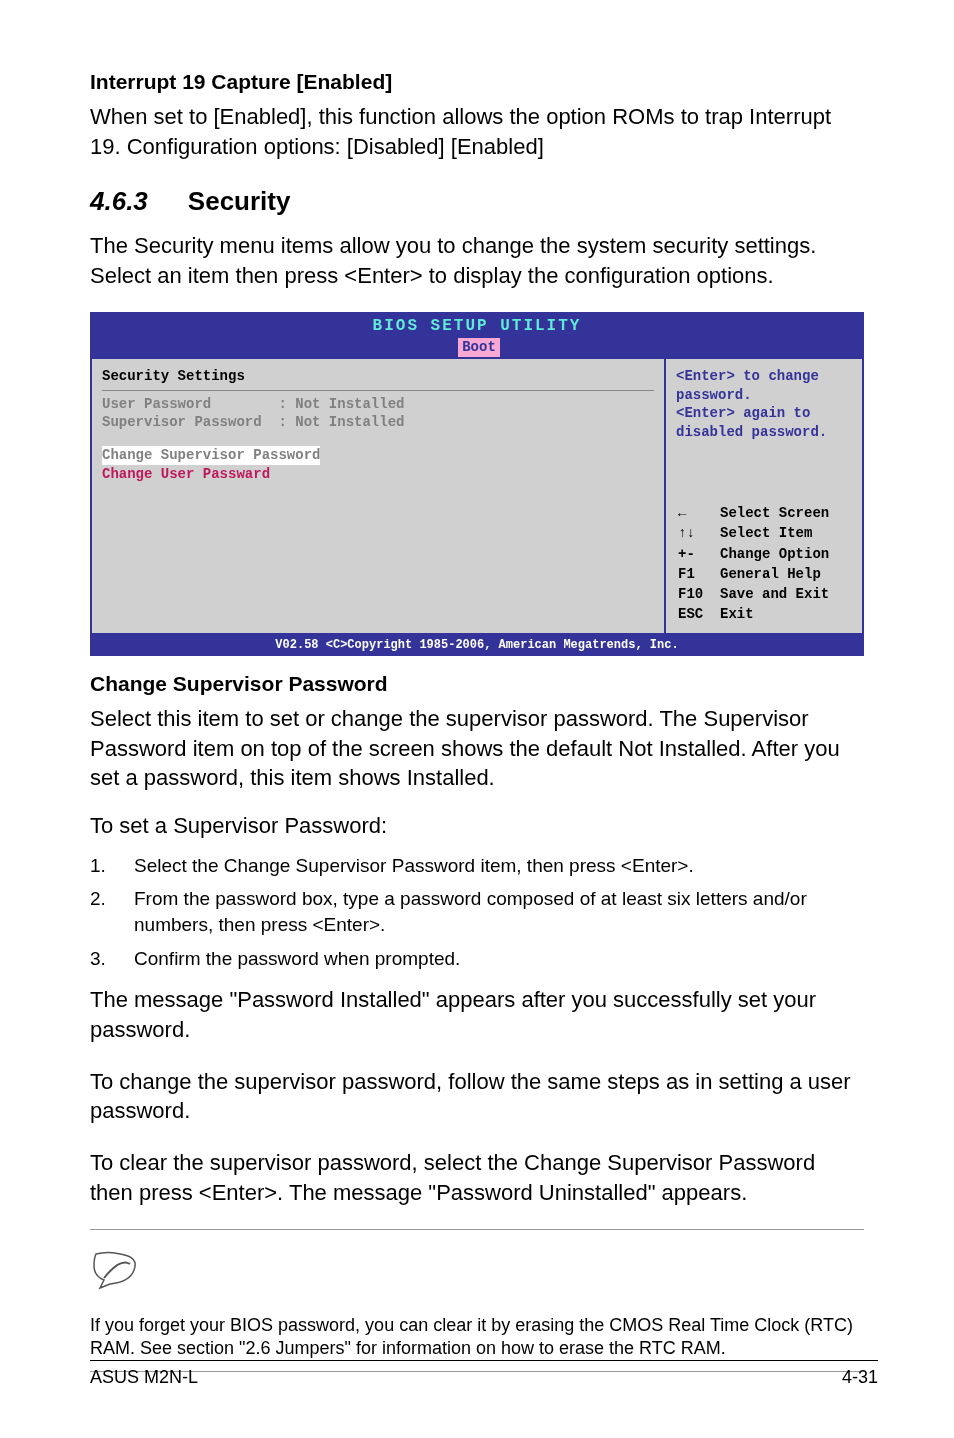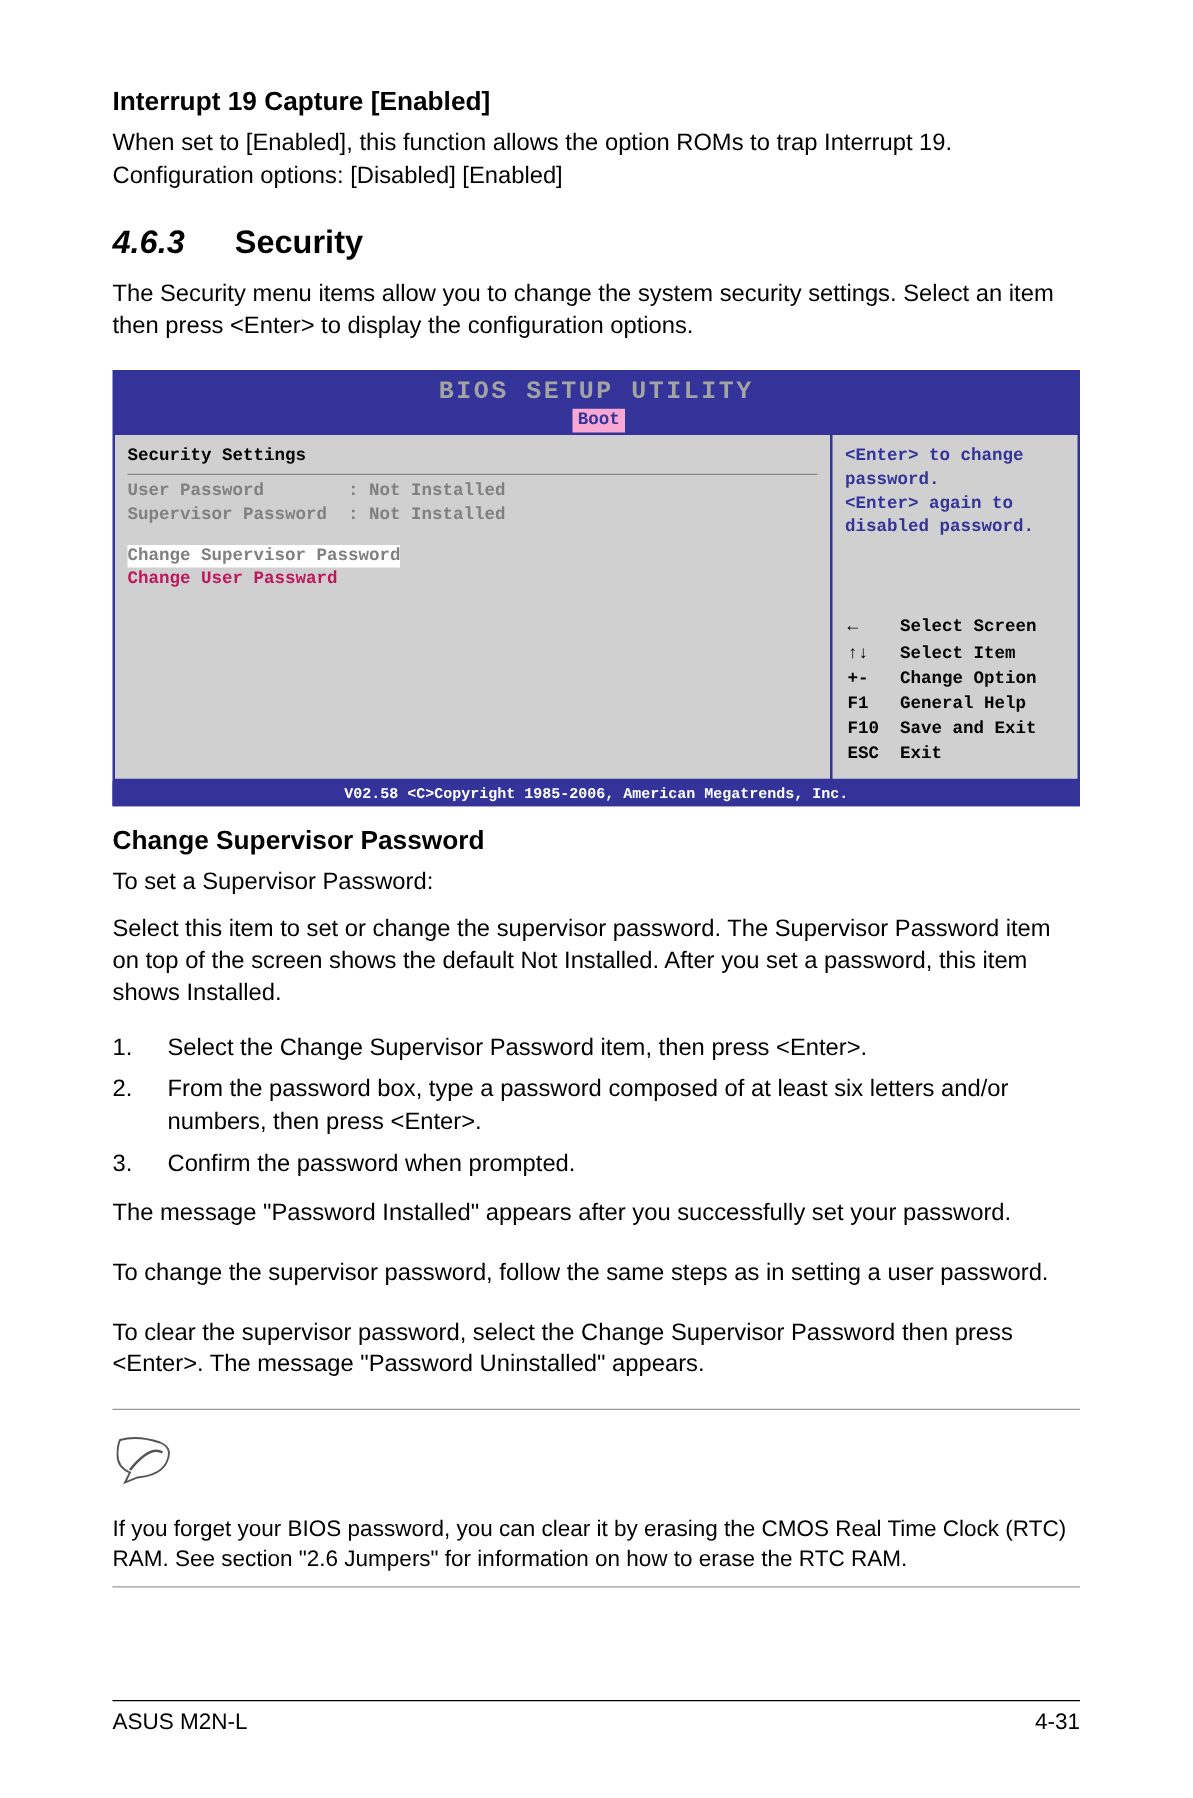--- a/index.html
+++ b/index.html
@@ -18,21 +18,21 @@
   }
   .content {
     line-height: 1.35;
   }
   h2.sub-heading {
     font-size: 21px;
     font-weight: bold;
     margin-bottom: 6px;
   }
   p.body-text {
-    font-size: 19px;
+    font-size: 22px;
     margin-bottom: 22px;
   }
   h1.section-heading {
     font-size: 26px;
     font-weight: bold;
     margin-top: 16px;
     margin-bottom: 12px;
   }
   .section-num {
     display: inline-block;
@@ -45,22 +45,22 @@
     font-family: "Courier New", monospace;
     font-size: 14px;
     font-weight: bold;
     margin-bottom: 14px;
   }
   .bios-title-row {
     padding: 4px 0 0 0;
     text-align: center;
   }
   .bios-title {
-    color: #a3a3a3;
-    font-size: 20px;
+    color: #5eead4;
+    font-size: 16px;
     letter-spacing: 2px;
   }
   .bios-tab {
     background: #f9a8d4;
     color: #333399;
     display: inline-block;
     padding: 0px 4px;
     margin-left: 4px;
     font-size: 14px;
   }
@@ -150,21 +150,21 @@
     padding-top: 8px;
   }
   .note-text {
     font-size: 18px;
     line-height: 1.3;
   }
   .footer {
     position: absolute;
     bottom: 50px;
     left: 90px;
-    right: 90px;
+    right: 76px;
     border-top: 1px solid #000;
     padding-top: 6px;
     display: flex;
     justify-content: space-between;
     font-size: 18px;
   }
 </style>
 </head>
 <body>
 
@@ -231,22 +231,22 @@
                 </tr>
           </tbody>
             </table>
         </div>
       </div>
     </div>
     <div class="bios-footer">V02.58 &lt;C&gt;Copyright 1985-2006, American Megatrends, Inc.</div>
   </div>
 
   <h2 class="sub-heading">Change Supervisor Password</h2>
+  <p class="body-text" style="margin-bottom:18px;">Select this item to set or change the supervisor password. The Supervisor Password item on top of the screen shows the default Not Installed. After you set a password, this item shows Installed.</p>
   <p class="body-text" style="margin-bottom:12px;">To set a Supervisor Password:</p>
-  <p class="body-text" style="margin-bottom:18px;">Select this item to set or change the supervisor password. The Supervisor Password item on top of the screen shows the default Not Installed. After you set a password, this item shows Installed.</p>
 
   <ol class="steps">
     <li>
         <span class="step-num">1.</span>
         <span>Select the Change Supervisor Password item, then press &lt;Enter&gt;.</span>
       </li>
     <li>
         <span class="step-num">2.</span>
         <span>From the password box, type a password composed of at least six letters and/or numbers, then press &lt;Enter&gt;.</span>
       </li>

